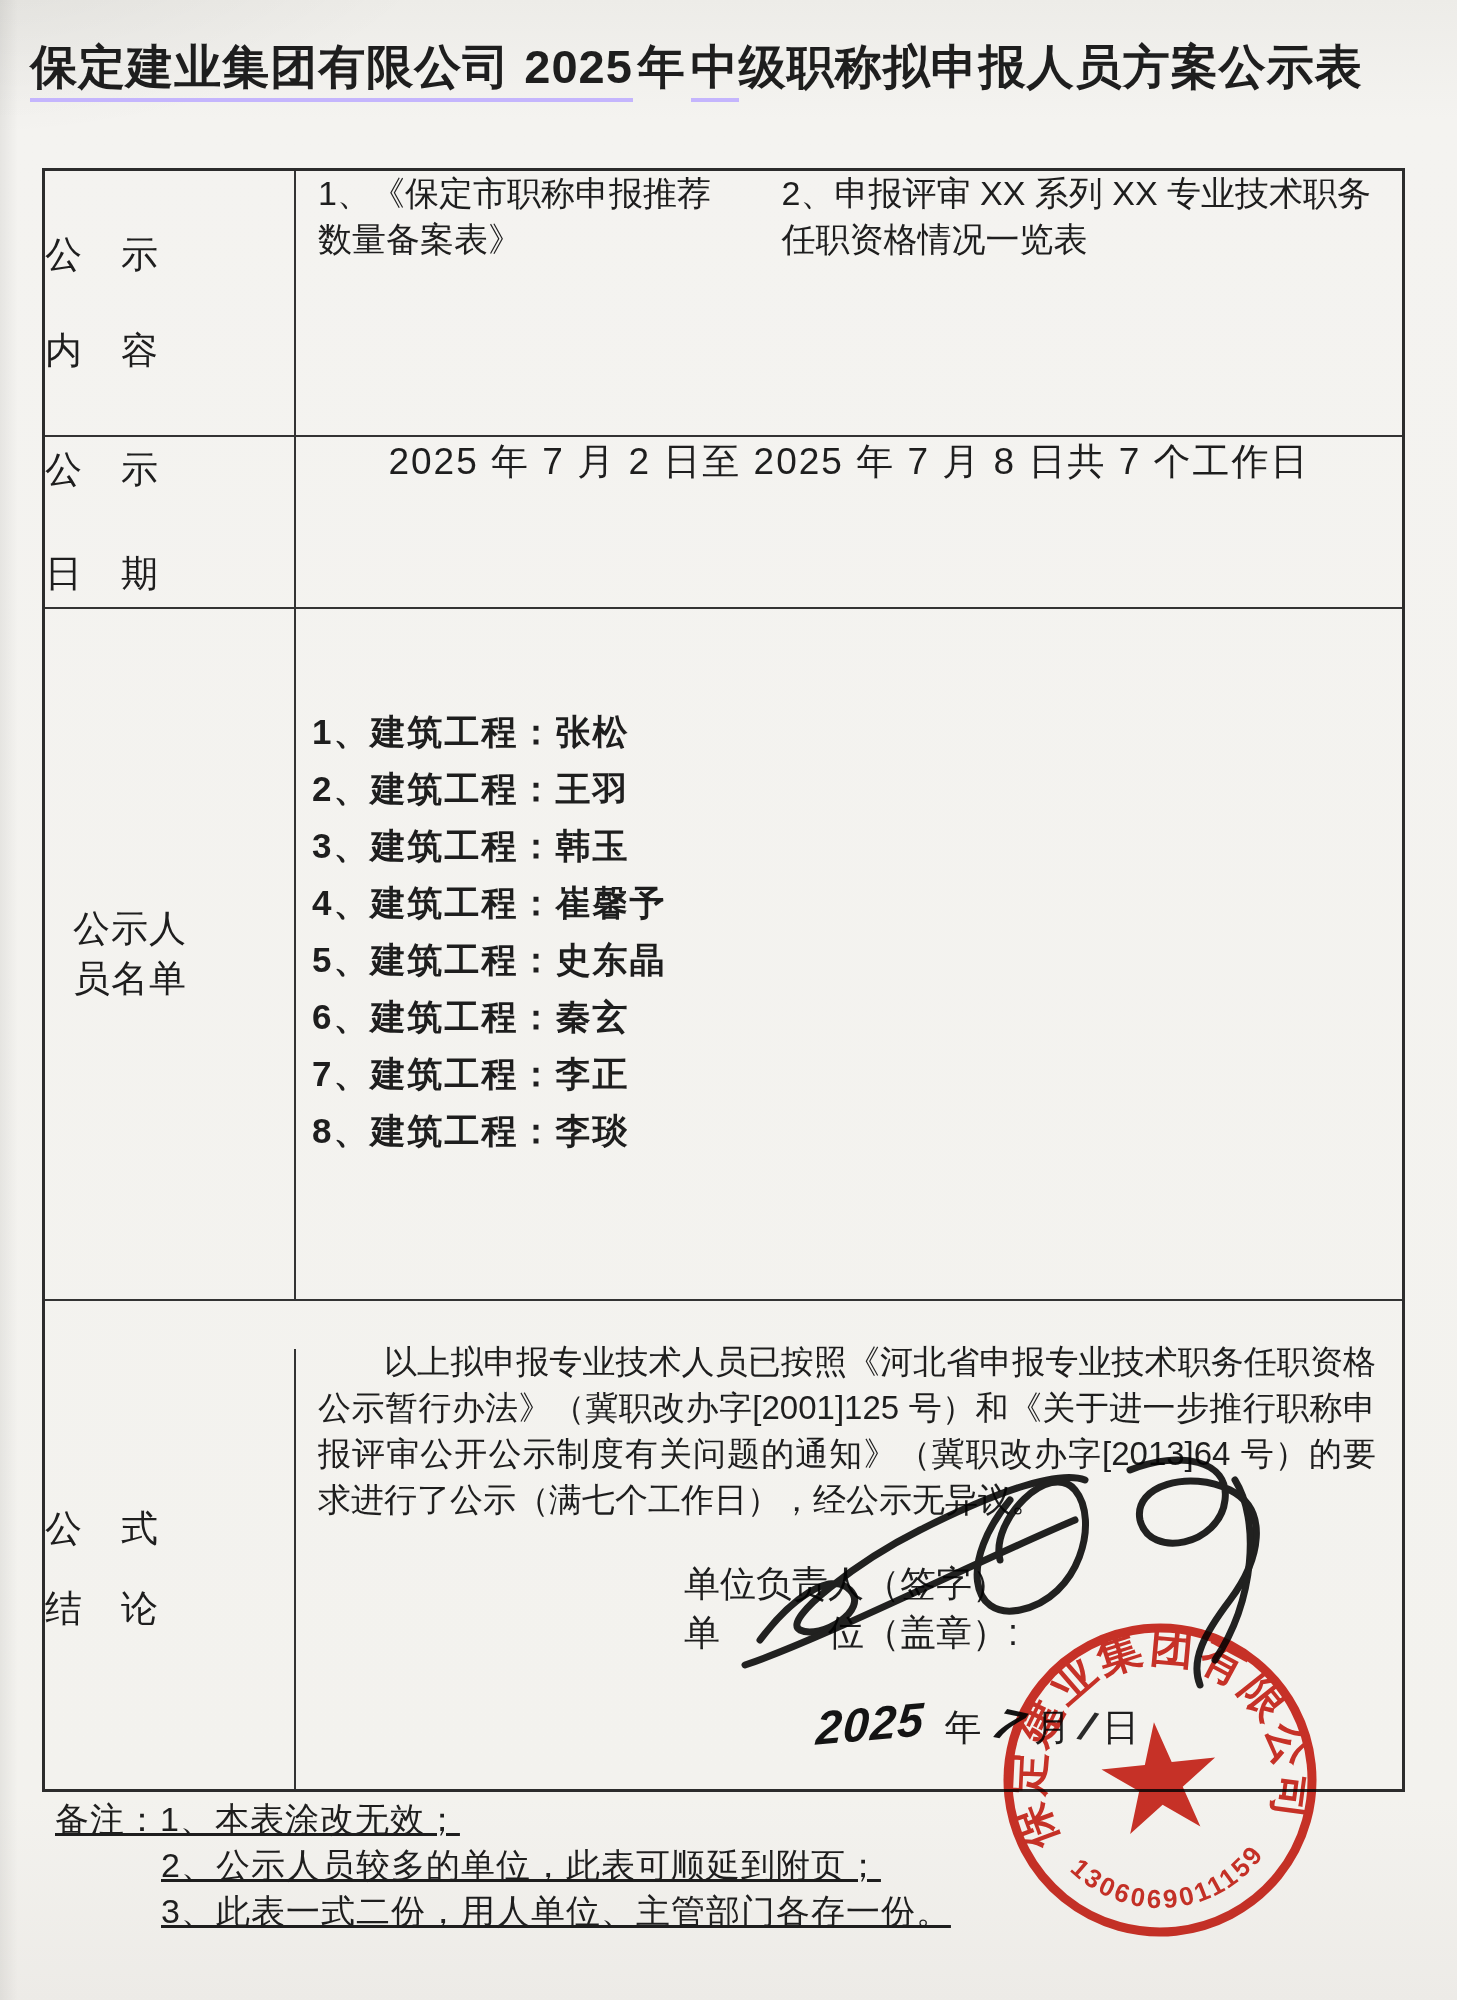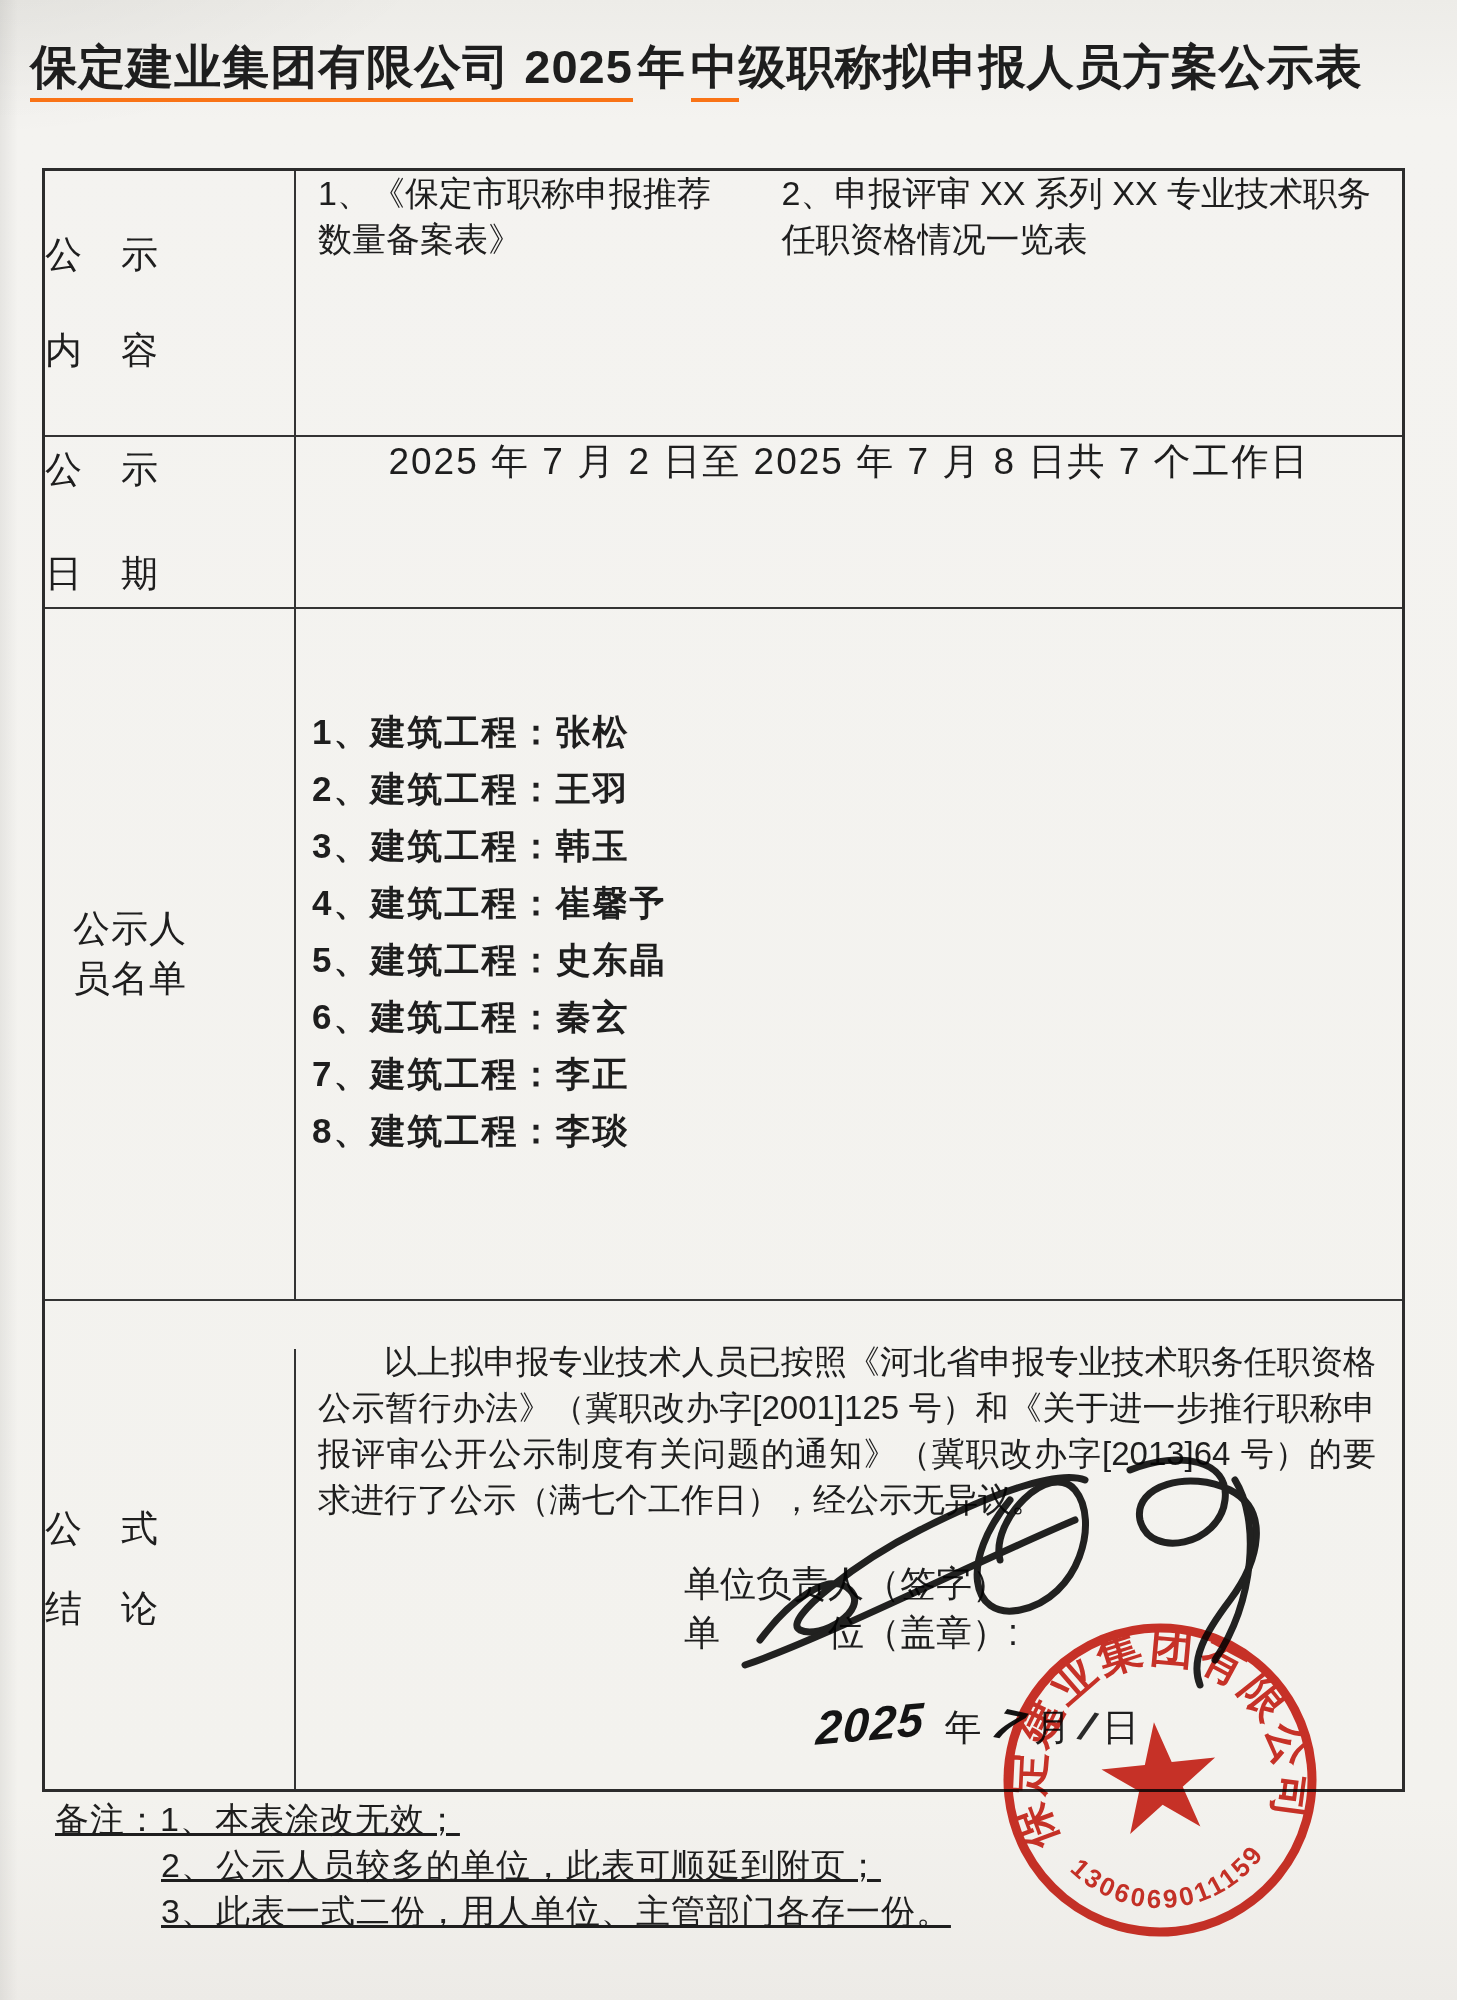--- a/index.html
+++ b/index.html
@@ -10,21 +10,21 @@
       linear-gradient(90deg, rgba(0,0,0,0.06) 0px, rgba(0,0,0,0) 18px),
       linear-gradient(180deg,#edecE8 0%, #f4f3f0 6%, #f3f2ee 90%, #edebe7 100%);
     font-family:"Liberation Sans","DejaVu Sans",sans-serif;
     color:#1e1e1e;
   }
   .title{
     position:absolute;top:36px;left:0;right:0;
     text-align:center;padding-right:64px;
     font-size:47px;font-weight:bold;letter-spacing:1px;white-space:nowrap;
   }
-  .title .u{border-bottom:4px solid #f97316;padding-bottom:5px;}
+  .title .u{border-bottom:4px solid #c4b5fd;padding-bottom:5px;}
   .title .plain-gap{padding:0 5px;}
   .sheet-table{
     position:absolute;left:42px;top:168px;width:1363px;height:1624px;
     box-sizing:border-box;border:3px solid #2c2c2c;
     display:grid;grid-template-columns:251px 1fr;grid-template-rows:266px 172px 692px auto;
     background:transparent;
   }
   .cell{box-sizing:border-box;border-right:2px solid #333;border-bottom:2px solid #333;}
   .cell.last-col{border-right:none;}
   .cell.last-row{border-bottom:none;}

